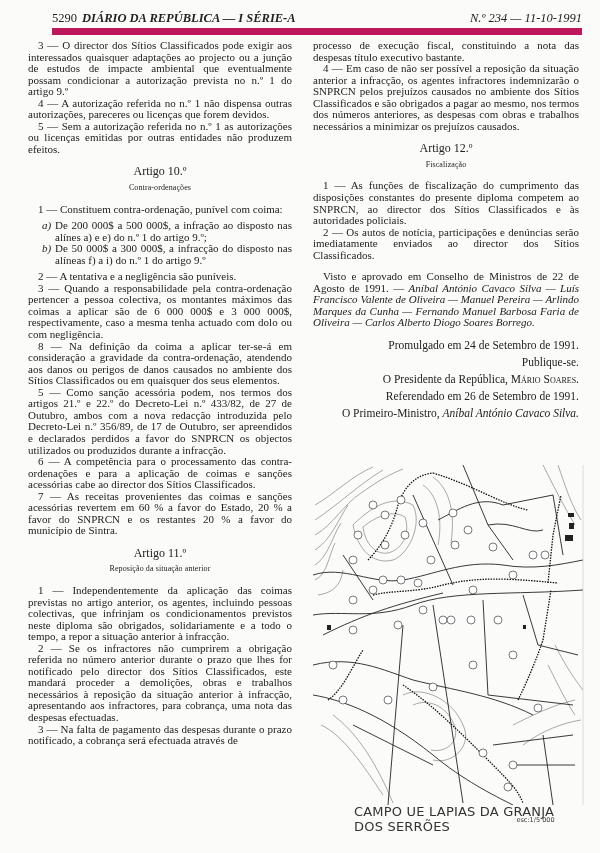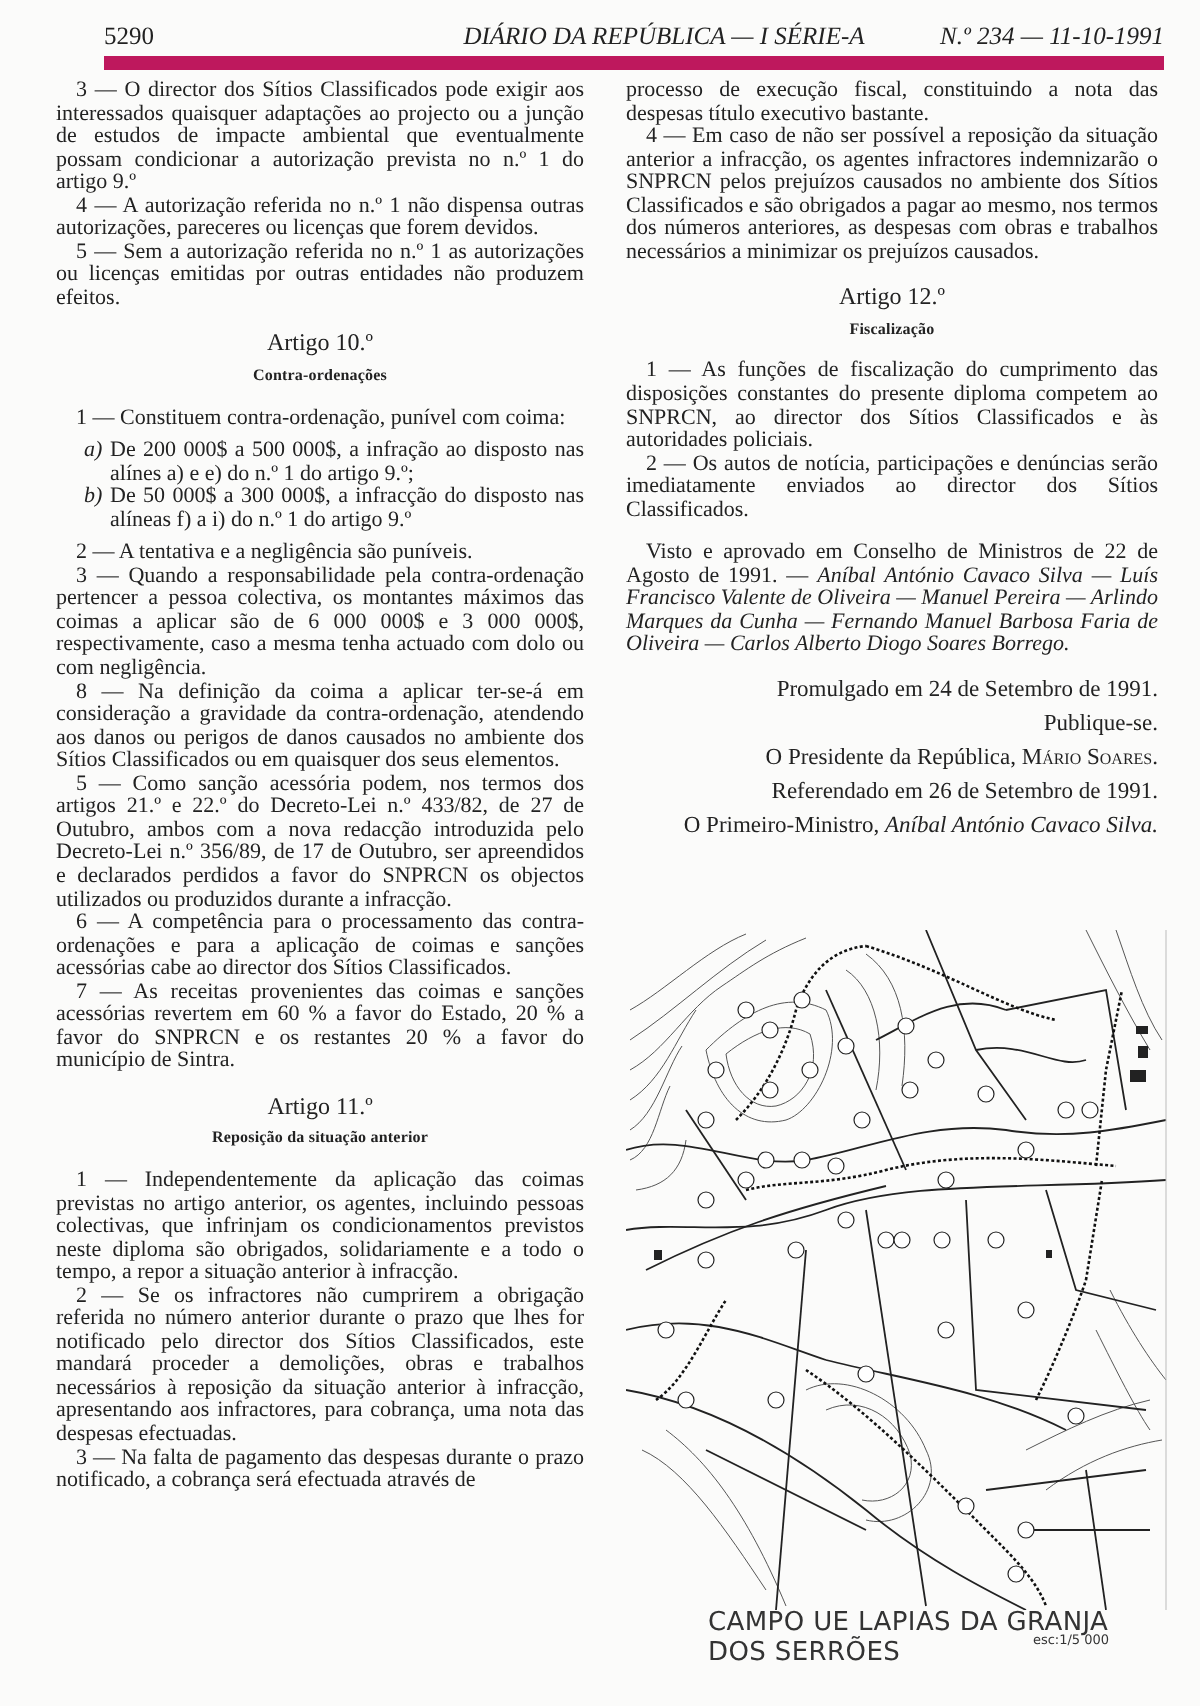--- a/index.html
+++ b/index.html
@@ -8,33 +8,33 @@
     font-family: "Liberation Serif", "DejaVu Serif", serif;
     color: #222;
   }
   .header {
     position: absolute; left: 28px; right: 18px; top: 8px; height: 20px;
     border-bottom: 7px solid #be185d;
     font-size: 12.5px;
     margin-left: 24px;
   }
   .header .pg { position: absolute; left: 0; top: 3px; }
-  .header .title { position: absolute; left: 0; right: 0; top: 3px; text-align: center; font-style: italic; padding-left: 30px; }
+  .header .title { position: absolute; left: 0; right: 0; top: 3px; font-style: italic; padding-left: 30px; font-weight: bold; }
   .header .num { position: absolute; right: 0; top: 3px; font-style: italic; }
 
   .col {
     position: absolute; top: 40px;
     font-size: 11px; line-height: 11.55px; text-align: justify;
   }
   .col.left { left: 28px; width: 264px; }
   .col.right { left: 313px; width: 266px; }
   .col p { margin: 0; text-indent: 10px; }
   .col p.noind { text-indent: 0; }
   .art-title { text-align: center; font-size: 12px; margin: 11px 0 4px 0; }
-  .art-sub { text-align: center; font-size: 8px; font-weight: bold; margin: 0 0 10px 0; letter-spacing: 0.1px; }
+  .art-sub { text-align: center; font-size: 8px; font-weight: normal; margin: 0 0 10px 0; letter-spacing: 0.1px; }
   .alinea { display: flex; padding-left: 14px; margin: 0; }
   .alinea .lbl { width: 13px; flex: none; font-style: italic; }
   .alinea .txt { flex: 1; text-align: justify; }
   .gap { height: 10px; }
   .gap-s { height: 5px; }
   .sig { font-style: italic; }
   .center-ind { text-indent: 25px !important; }
   .plain { text-indent: 0; text-align: right; font-size: 11.5px; line-height: 12px; }
   .smallcaps { font-variant: small-caps; margin-top: 36px; }
 

